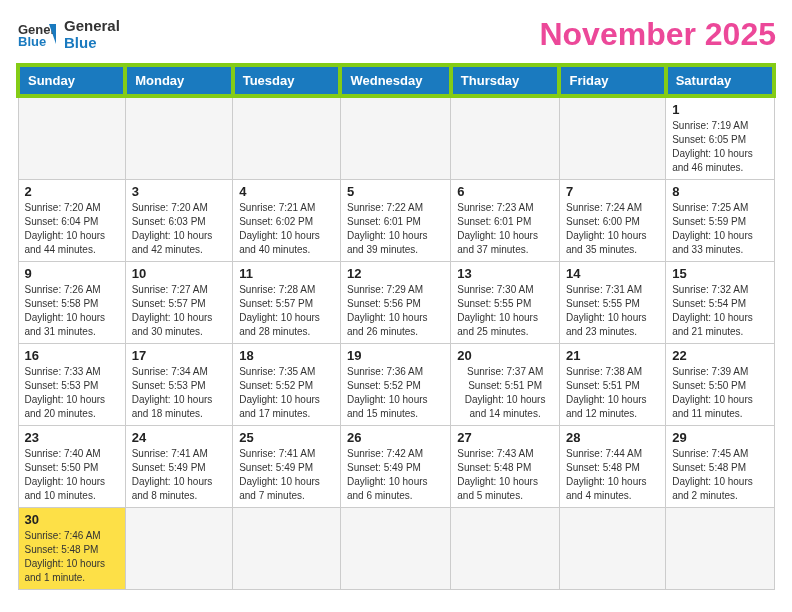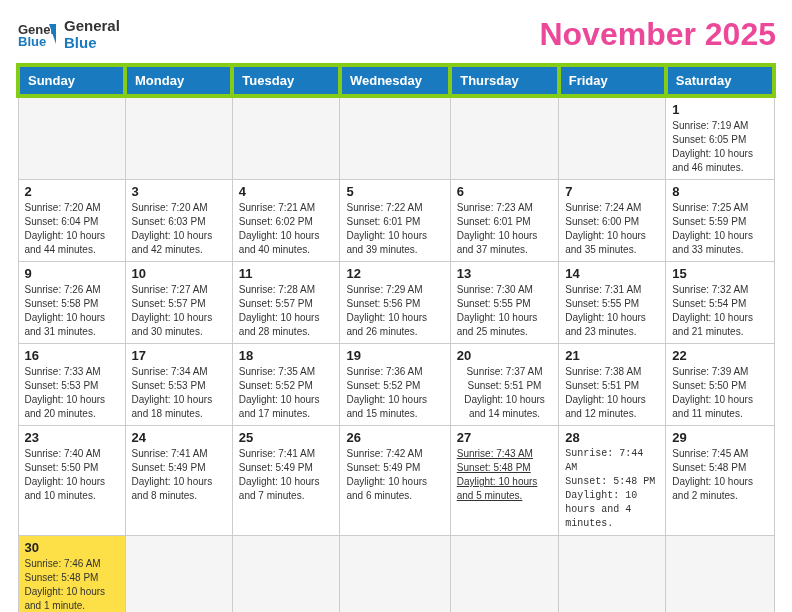--- a/index.html
+++ b/index.html
@@ -284,27 +284,27 @@
 Daylight: 10 hours and 7 minutes.</div>
         </td>
         <td>
           <div class="day-number">26</div>
           <div class="day-info" style="white-space: pre-line;">Sunrise: 7:42 AM
 Sunset: 5:49 PM
 Daylight: 10 hours and 6 minutes.</div>
         </td>
         <td>
           <div class="day-number">27</div>
-          <div class="day-info" style="white-space: pre-line; text-decoration: underline;">Sunrise: 7:43 AM
+          <div class="day-info" style="white-space: pre-line;">Sunrise: 7:43 AM
 Sunset: 5:48 PM
 Daylight: 10 hours and 5 minutes.</div>
         </td>
         <td>
           <div class="day-number">28</div>
-          <div class="day-info" style="white-space: pre-line; font-family: Liberation Mono, monospace;">Sunrise: 7:44 AM
+          <div class="day-info" style="white-space: pre-line;">Sunrise: 7:44 AM
 Sunset: 5:48 PM
 Daylight: 10 hours and 4 minutes.</div>
         </td>
         <td>
           <div class="day-number">29</div>
           <div class="day-info" style="white-space: pre-line;">Sunrise: 7:45 AM
 Sunset: 5:48 PM
 Daylight: 10 hours and 2 minutes.</div>
         </td>
       </tr>

